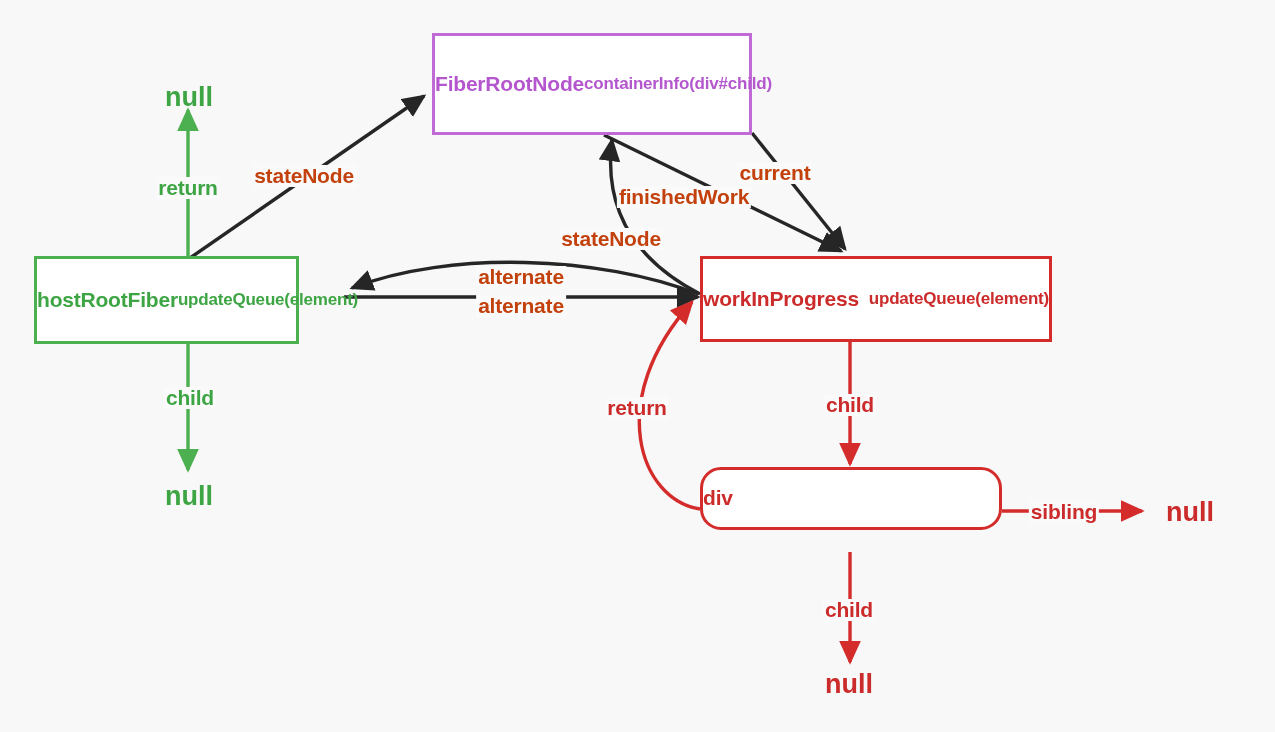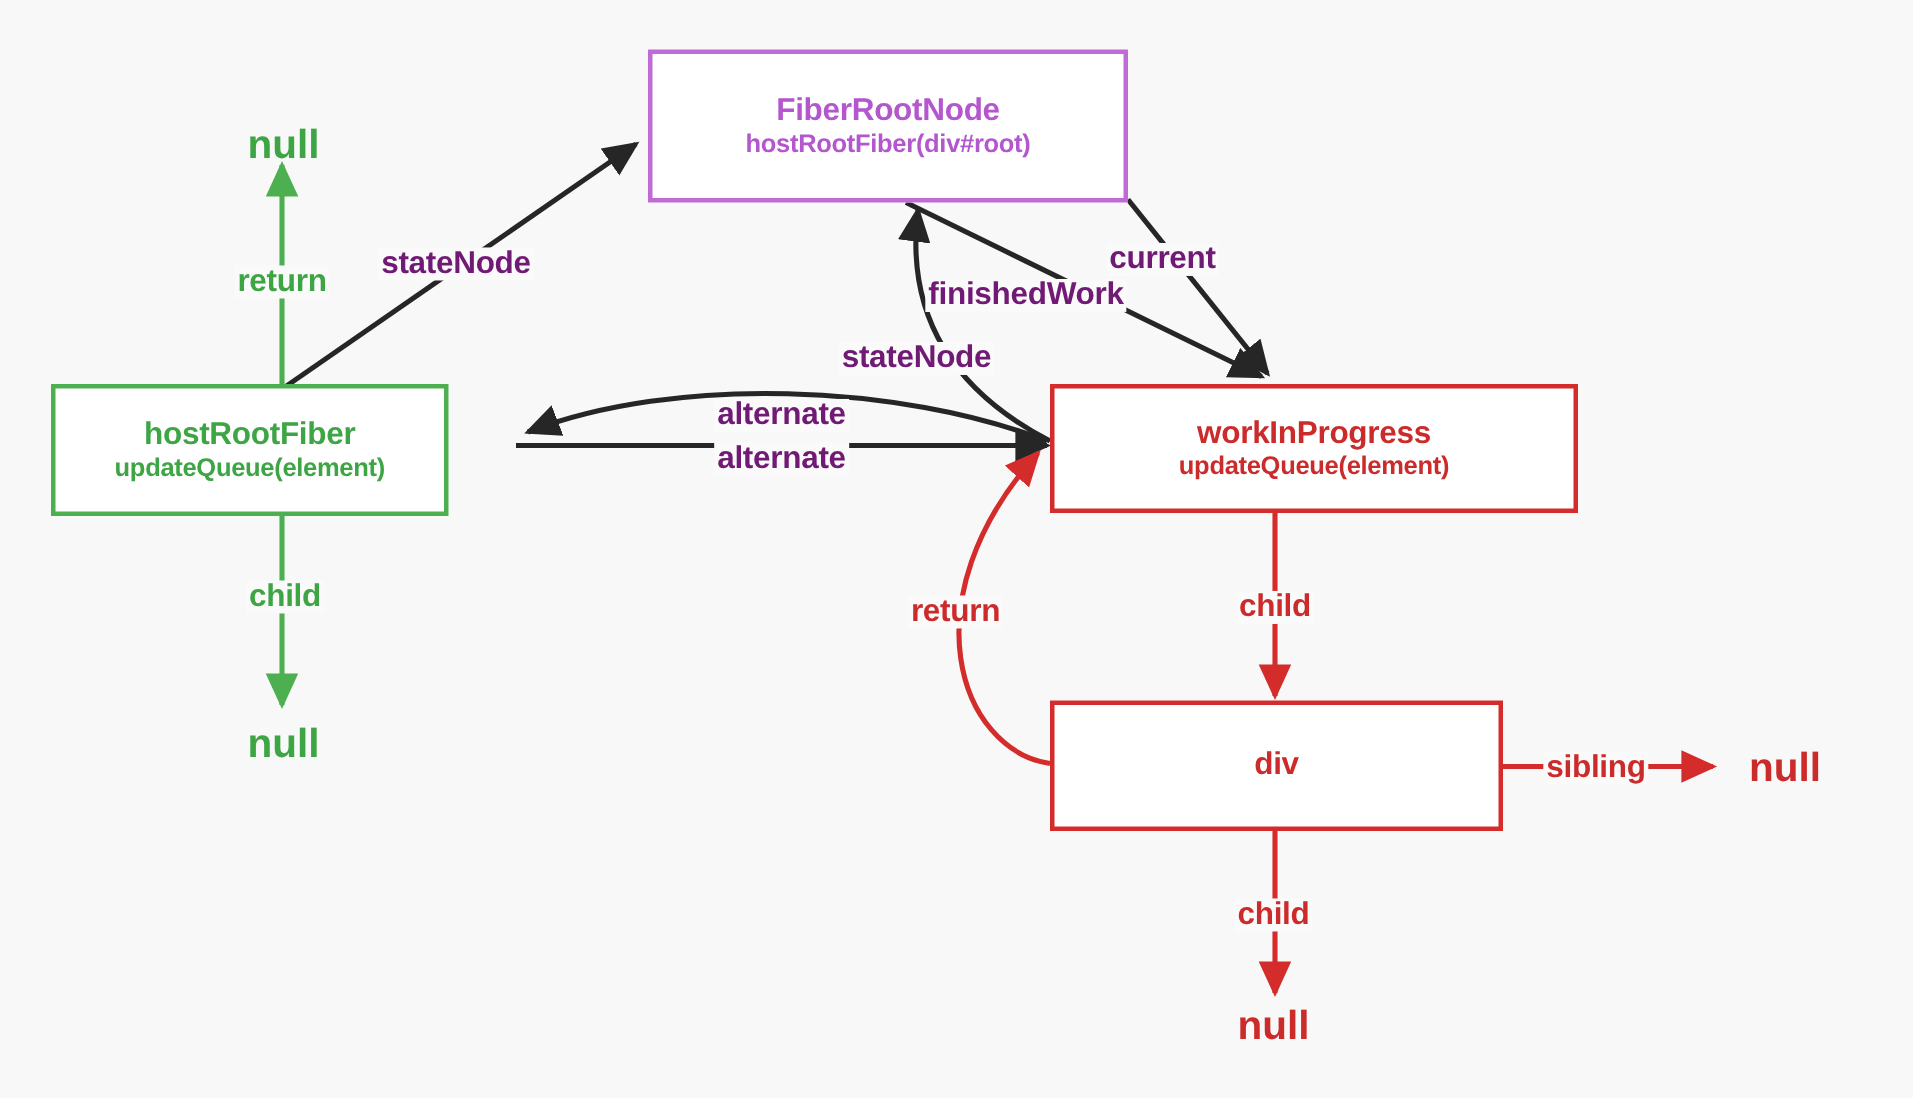--- a/index.html
+++ b/index.html
@@ -26,23 +26,23 @@
     height: 732px;
     pointer-events: none;
   }
 
   
   .node {
     position: absolute;
     box-sizing: border-box;
     background: #ffffff;
     display: flex;
-    flex-direction: column;
+    flex-direction: row;
     align-items: center;
-    justify-content: center;
+    justify-content: space-between;
     text-align: center;
     line-height: 1.18;
   }
   .node .n-title {
     font-weight: bold;
     font-size: 21px;
     letter-spacing: -0.2px;
   }
   .node .n-sub {
     font-weight: bold;
@@ -59,21 +59,21 @@
     position: absolute;
     font-weight: bold;
     font-size: 21px;
     letter-spacing: -0.2px;
     background: #fafafa;
     padding: 0 2px;
     white-space: nowrap;
     transform: translate(-50%, -50%);
     line-height: 1.05;
   }
-  .elabel.black  { color: #701a75; }
+  .elabel.black  { color: #c2410c; }
   .elabel.green  { color: #3EA544; }
   .elabel.red    { color: #CC2B2B; }
 
   
   .terminal {
     position: absolute;
     font-weight: bold;
     font-size: 27px;
     white-space: nowrap;
     transform: translate(-50%, -50%);
@@ -120,34 +120,34 @@
 
     <path d="M850,342 L850,464" stroke="#D42B2B" stroke-width="3.4" fill="none" marker-end="url(#ah-red)"></path>
 
     <path d="M1002,511 L1142,511" stroke="#D42B2B" stroke-width="3.4" fill="none" marker-end="url(#ah-red)"></path>
 
     <path d="M850,552 L850,662" stroke="#D42B2B" stroke-width="3.4" fill="none" marker-end="url(#ah-red)"></path>
   </svg>
 
   <div class="node purple" style="left:432px; top:33px; width:320px; height:102px;">
     <div class="n-title">FiberRootNode</div>
-    <div class="n-sub">hostRootFiber(div#root)</div>
+    <div class="n-sub">containerInfo(div#child)</div>
   </div>
 
   <div class="node green" style="left:34px; top:256px; width:265px; height:88px;">
     <div class="n-title">hostRootFiber</div>
     <div class="n-sub">updateQueue(element)</div>
   </div>
 
   <div class="node red" style="left:700px; top:256px; width:352px; height:86px;">
     <div class="n-title">workInProgress</div>
     <div class="n-sub">updateQueue(element)</div>
   </div>
 
-  <div class="node red" style="left:700px; top:467px; width:302px; height:87px;">
+  <div class="node red" style="left:700px; top:467px; width:302px; height:63px;border-radius:21px;">
     <div class="n-title">div</div>
   </div>
 
   <div class="elabel green" style="left:188px; top:188px;">return</div>
 
   <div class="elabel green" style="left:190px; top:398px;">child</div>
 
   <div class="elabel black" style="left:304px; top:176px;">stateNode</div>
 
   <div class="elabel black" style="left:611px; top:239px;">stateNode</div>

